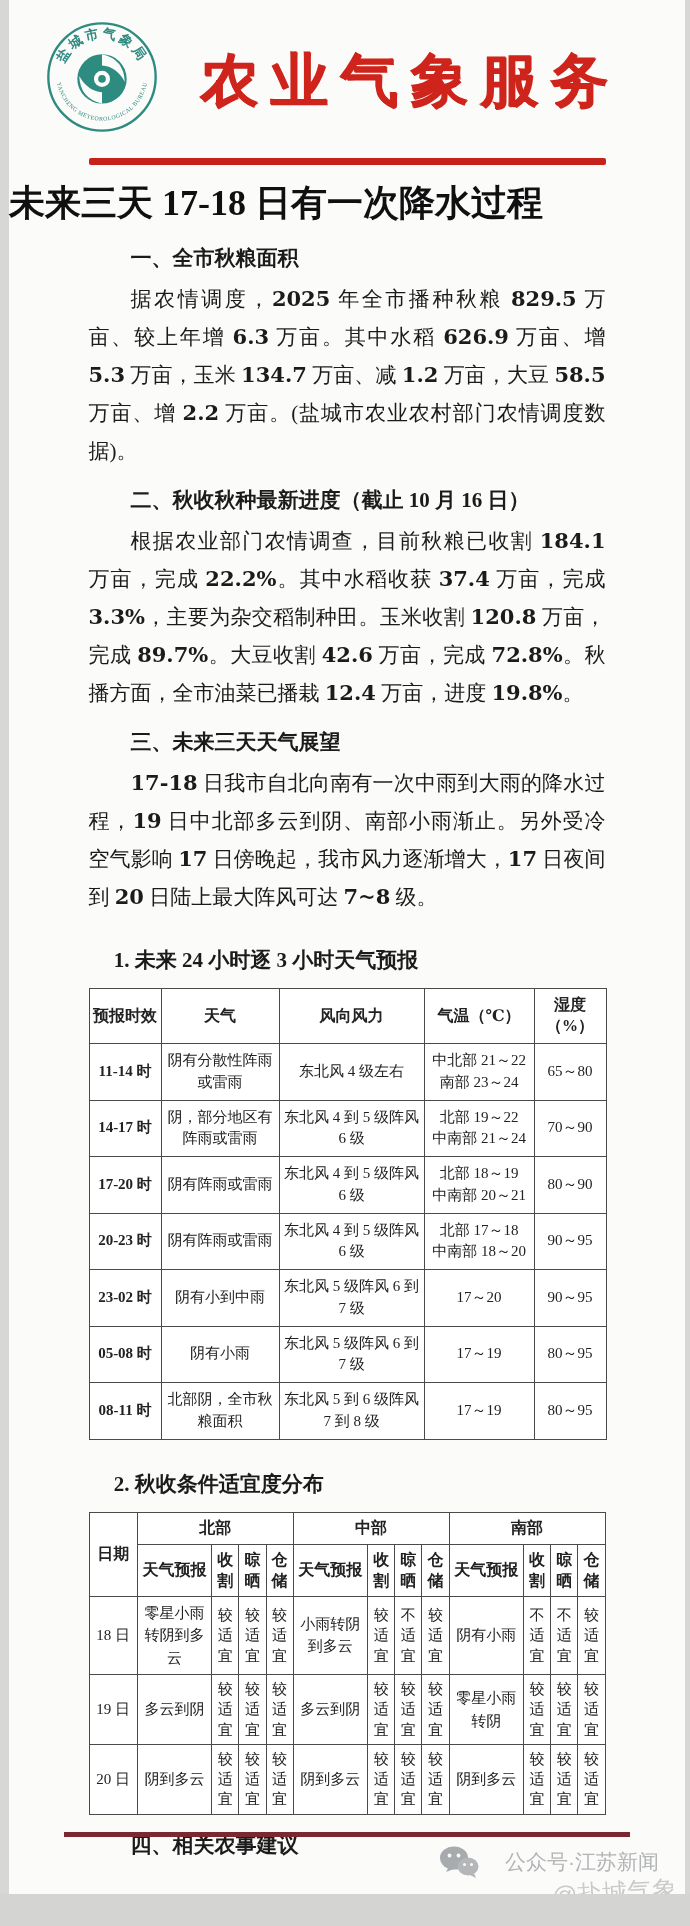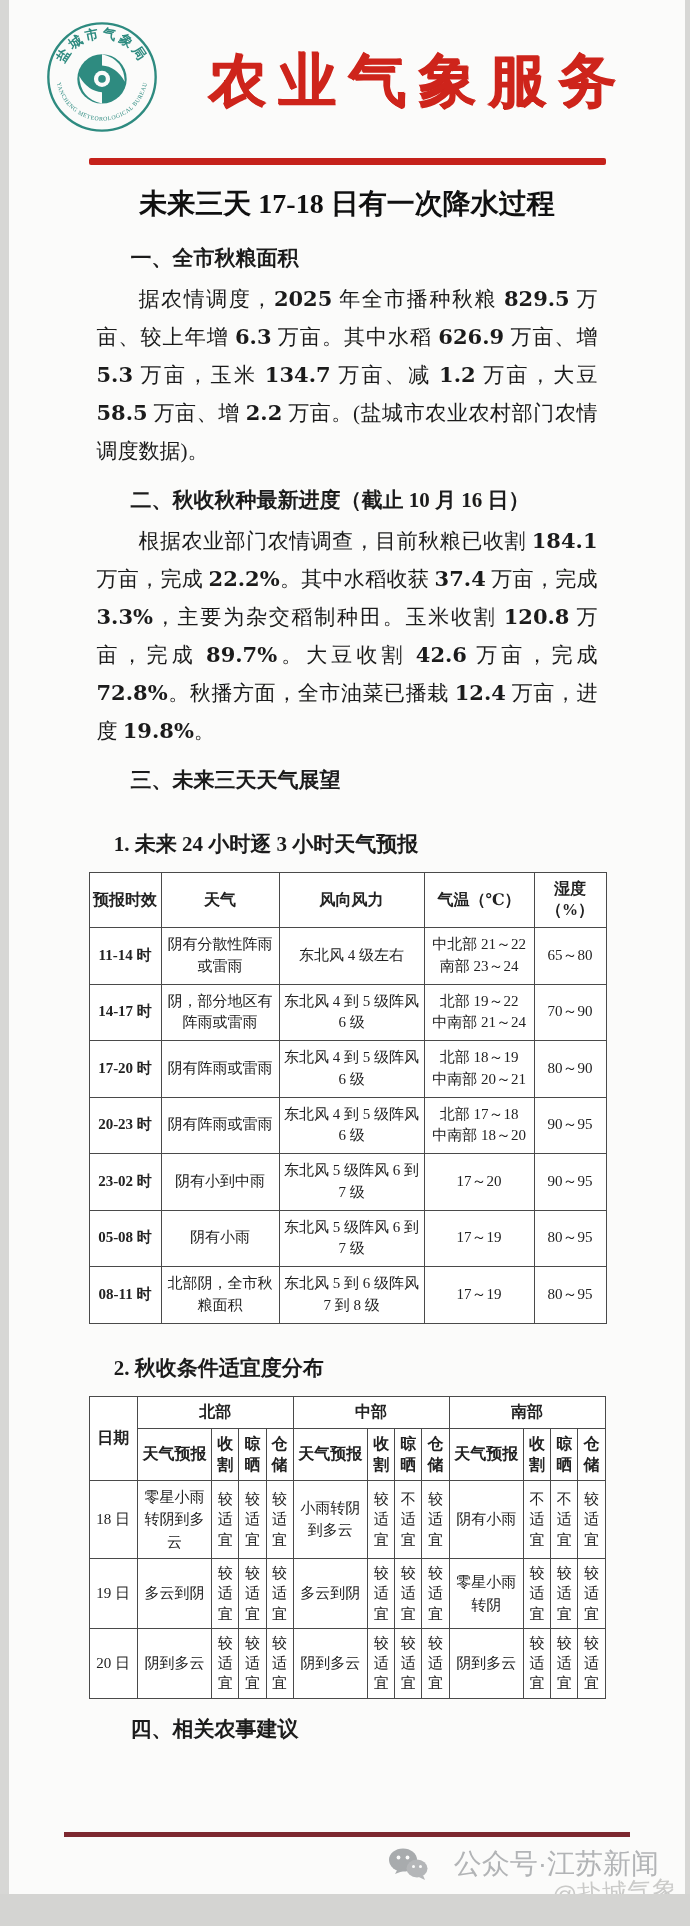--- a/index.html
+++ b/index.html
@@ -10,51 +10,51 @@
     color:#1b1b1b;overflow:hidden;
   }
   .doc{
     position:absolute;left:9px;top:0;width:676px;height:1926px;
     background:#fbfbfa;
   }
   
   .header{position:relative;height:158px;}
   .logo{position:absolute;left:36px;top:20px;width:114px;height:114px;}
   .brand{
-    position:absolute;left:166px;top:42px;width:486px;text-align:center;
+    position:absolute;left:158px;top:42px;width:486px;text-align:center;
     font-size:58px;font-weight:bold;color:#ce241b;letter-spacing:12px;
     text-shadow:1px 1px 0 #ce241b;white-space:nowrap;
   }
   .redline{width:517px;height:7px;margin:0 auto;background:#c5221b;border-radius:2px;}
   
-  .headline{margin-top:14px;text-align:center;font-weight:bold;font-size:28px;line-height:49px;color:#101010;}
+  .headline{margin-top:14px;text-align:left;font-weight:bold;font-size:36px;line-height:49px;color:#101010;}
   
   .content{width:517px;margin:10px auto 0;}
   .sec-heading{font-size:21px;font-weight:bold;line-height:40px;text-indent:2em;margin:10px 0 2px;}
-  .para{font-size:21px;line-height:38px;text-align:justify;text-indent:2em;margin:0 8px 6px;}
+  .para{font-size:21px;line-height:38px;text-align:justify;text-indent:2em;margin:0 0 6px;}
   .para b,.sec-heading b{font-family:"DejaVu Serif","Liberation Serif",serif;}
   .tbl-caption{font-size:21px;font-weight:bold;line-height:40px;text-indent:1.2em;margin:24px 0 8px;}
   
   table{width:100%;border-collapse:collapse;table-layout:fixed;background:#fff;}
   th,td{border:1px solid #4a4a4a;text-align:center;vertical-align:middle;padding:6px 3px;color:#222;}
   th{font-size:16px;font-weight:bold;}
   td{font-size:15px;}
   #table1 td.time{font-weight:bold;}
   td.pre{white-space:pre-line;line-height:1.45;}
   #table1 td{line-height:1.45;}
   #table2 th,#table2 td{padding:5px 2px;}
   #table2 .vert{line-height:1.35;padding:4px 0;}
   #table2 td.wx{line-height:1.5;}
   .tbl-wrap{margin-bottom:4px;}
   
   .footer{position:absolute;left:0;top:1832px;width:676px;}
   .footline{width:566px;height:5px;margin:0 auto;background:#7d2830;}
   .credit-row{
     display:flex;justify-content:flex-end;align-items:center;gap:26px;
-    padding:8px 26px 0 0;color:#b2b4b6;font-size:28px;
+    padding:8px 26px 0 0;color:#b2b4b6;font-size:21px;
     font-family:"Liberation Sans","DejaVu Sans",sans-serif;
   }
   .watermark{
     position:absolute;right:8px;top:44px;font-size:25px;color:#9a9a98;opacity:.5;
     font-family:"Liberation Sans","DejaVu Sans",sans-serif;transform:rotate(-3deg);
   }
   .bottom-strip{position:absolute;left:0;bottom:0;width:690px;height:32px;background:#d4d4d2;}
 </style>
 </head>
 <body>
@@ -91,20 +91,21 @@
 
   <div class="content">
 
     <div class="sec-heading">一、全市秋粮面积</div>
     <p class="para">据农情调度，<b>2025</b> 年全市播种秋粮 <b>829.5</b> 万亩、较上年增 <b>6.3</b> 万亩。其中水稻 <b>626.9</b> 万亩、增 <b>5.3</b> 万亩，玉米 <b>134.7</b> 万亩、减 <b>1.2</b> 万亩，大豆 <b>58.5</b> 万亩、增 <b>2.2</b> 万亩。(盐城市农业农村部门农情调度数据)。</p>
 
     <div class="sec-heading">二、秋收秋种最新进度（截止 10 月 16 日）</div>
     <p class="para">根据农业部门农情调查，目前秋粮已收割 <b>184.1</b> 万亩，完成 <b>22.2%</b>。其中水稻收获 <b>37.4</b> 万亩，完成 <b>3.3%</b>，主要为杂交稻制种田。玉米收割 <b>120.8</b> 万亩，完成 <b>89.7%</b>。大豆收割 <b>42.6</b> 万亩，完成 <b>72.8%</b>。秋播方面，全市油菜已播栽 <b>12.4</b> 万亩，进度 <b>19.8%</b>。</p>
 
     <div class="sec-heading">三、未来三天天气展望</div>
+    <p class="para"><b>17-18</b> 日我市自北向南有一次中雨到大雨的降水过程，<b>19</b> 日中北部多云到阴、南部小雨渐止。另外受冷空气影响 <b>17</b> 日傍晚起，我市风力逐渐增大，<b>17</b> 日夜间到 <b>20</b> 日陆上最大阵风可达 <b>7~8</b> 级。</p>
 
     <div class="tbl-caption"><b>1.</b> 未来 <b>24</b> 小时逐 <b>3</b> 小时天气预报</div>
     <div class="tbl-wrap">
       <table id="table1">
         <colgroup>
           <col style="width:72px">
             <col style="width:118px">
             <col style="width:145px">
             <col style="width:110px">
             <col style="width:72px">

